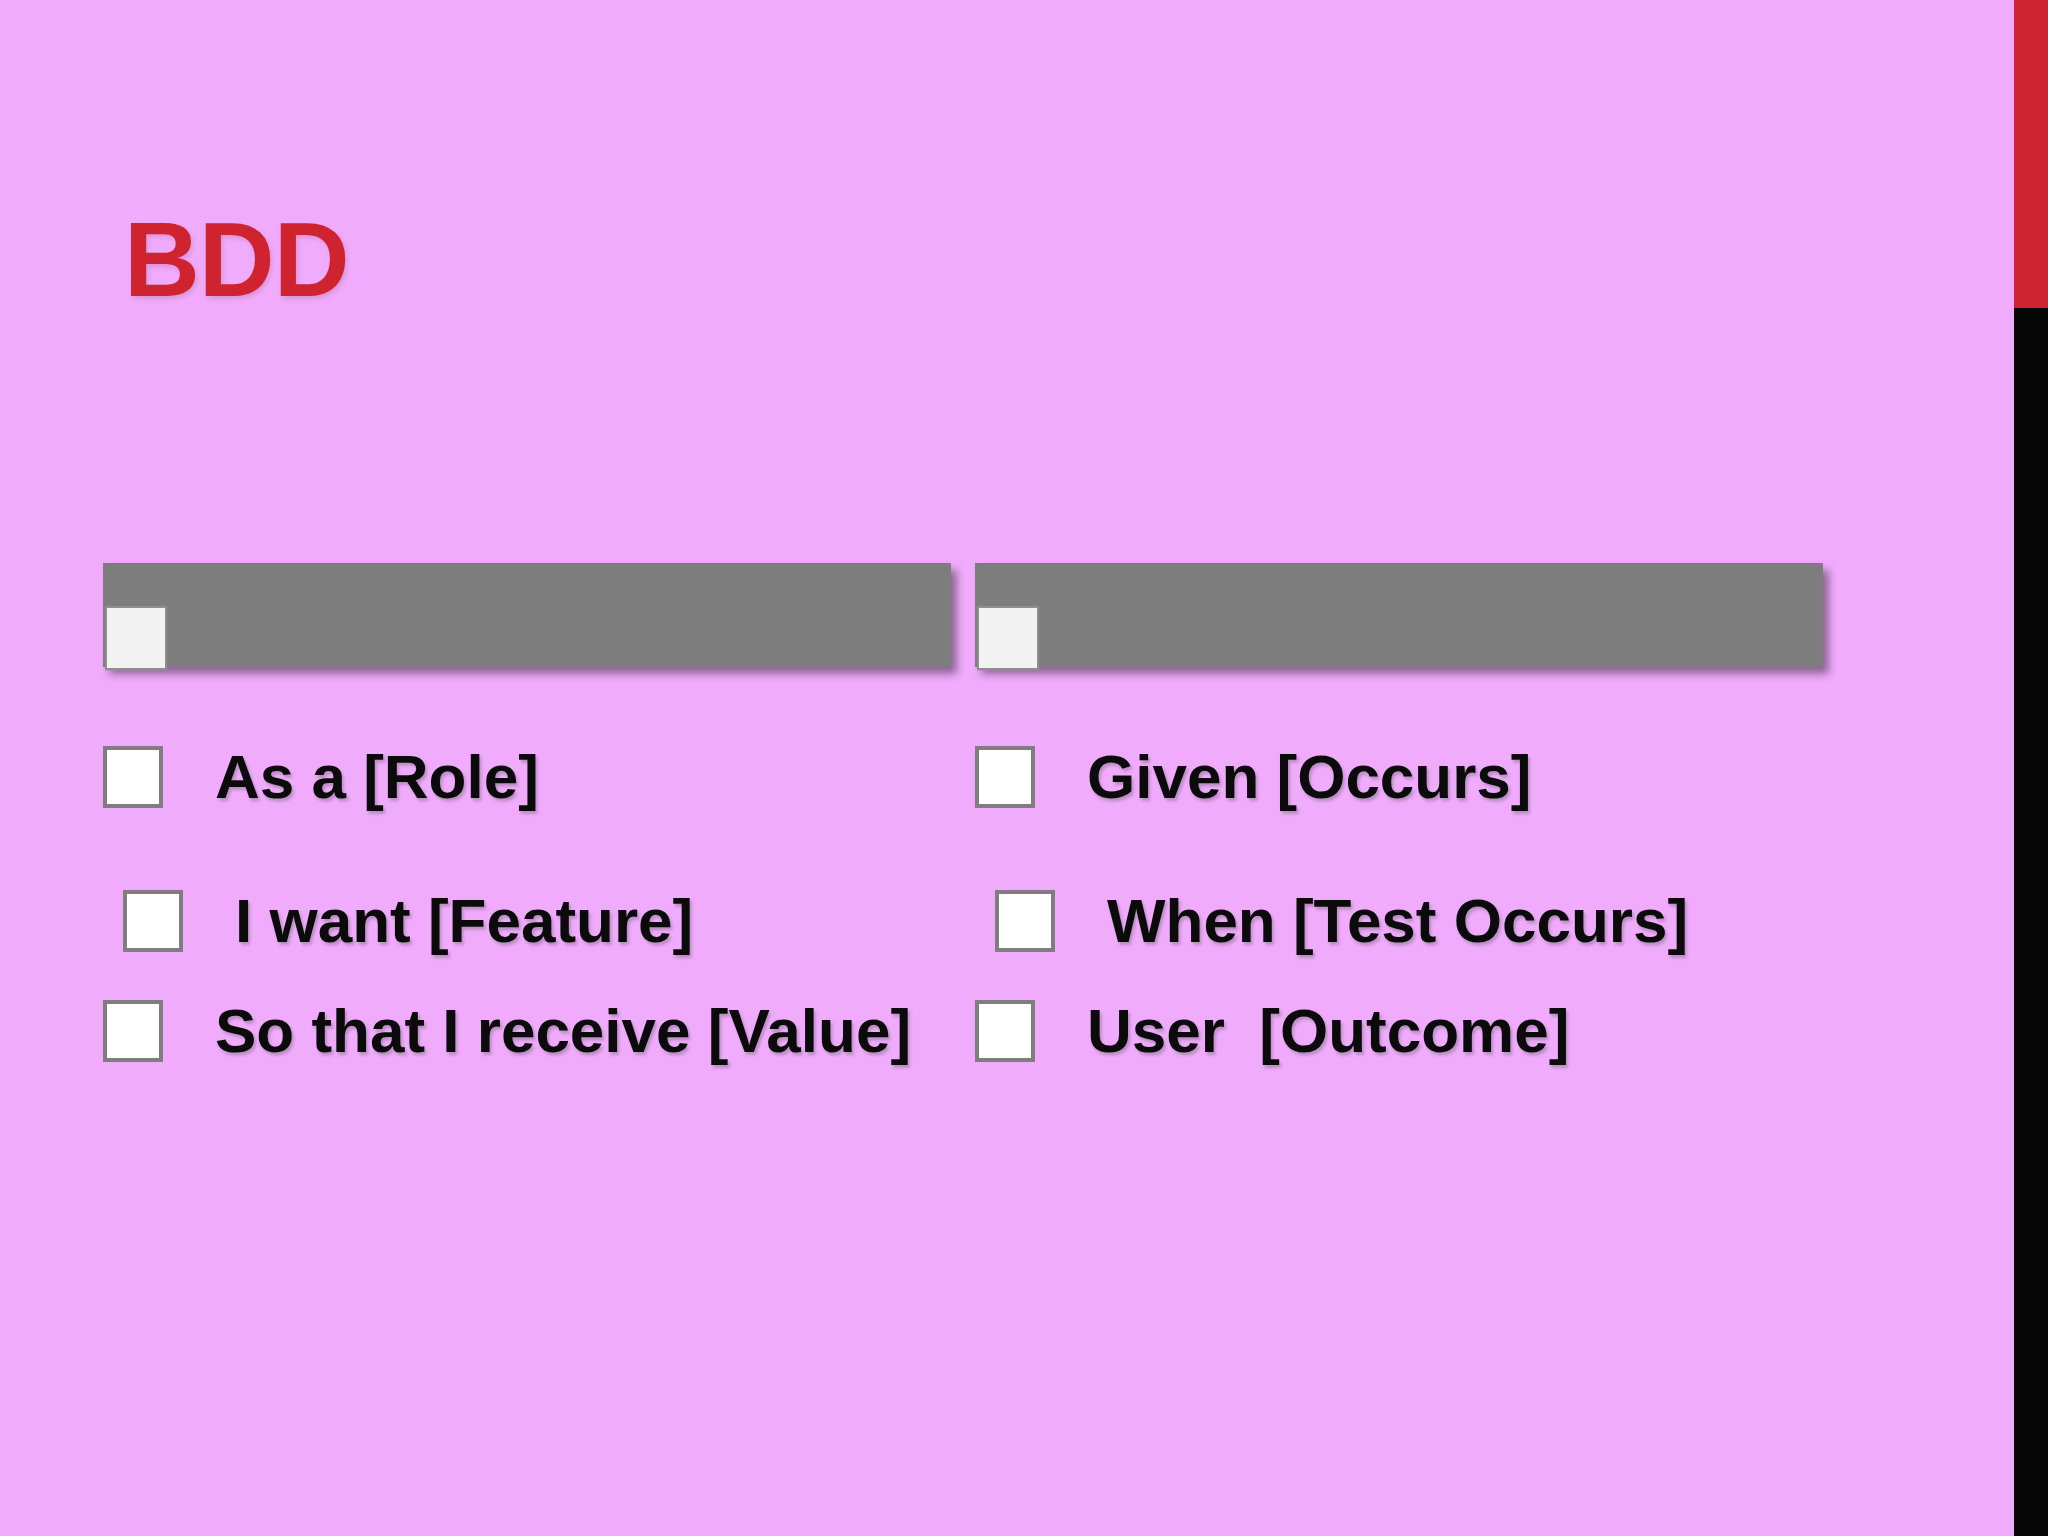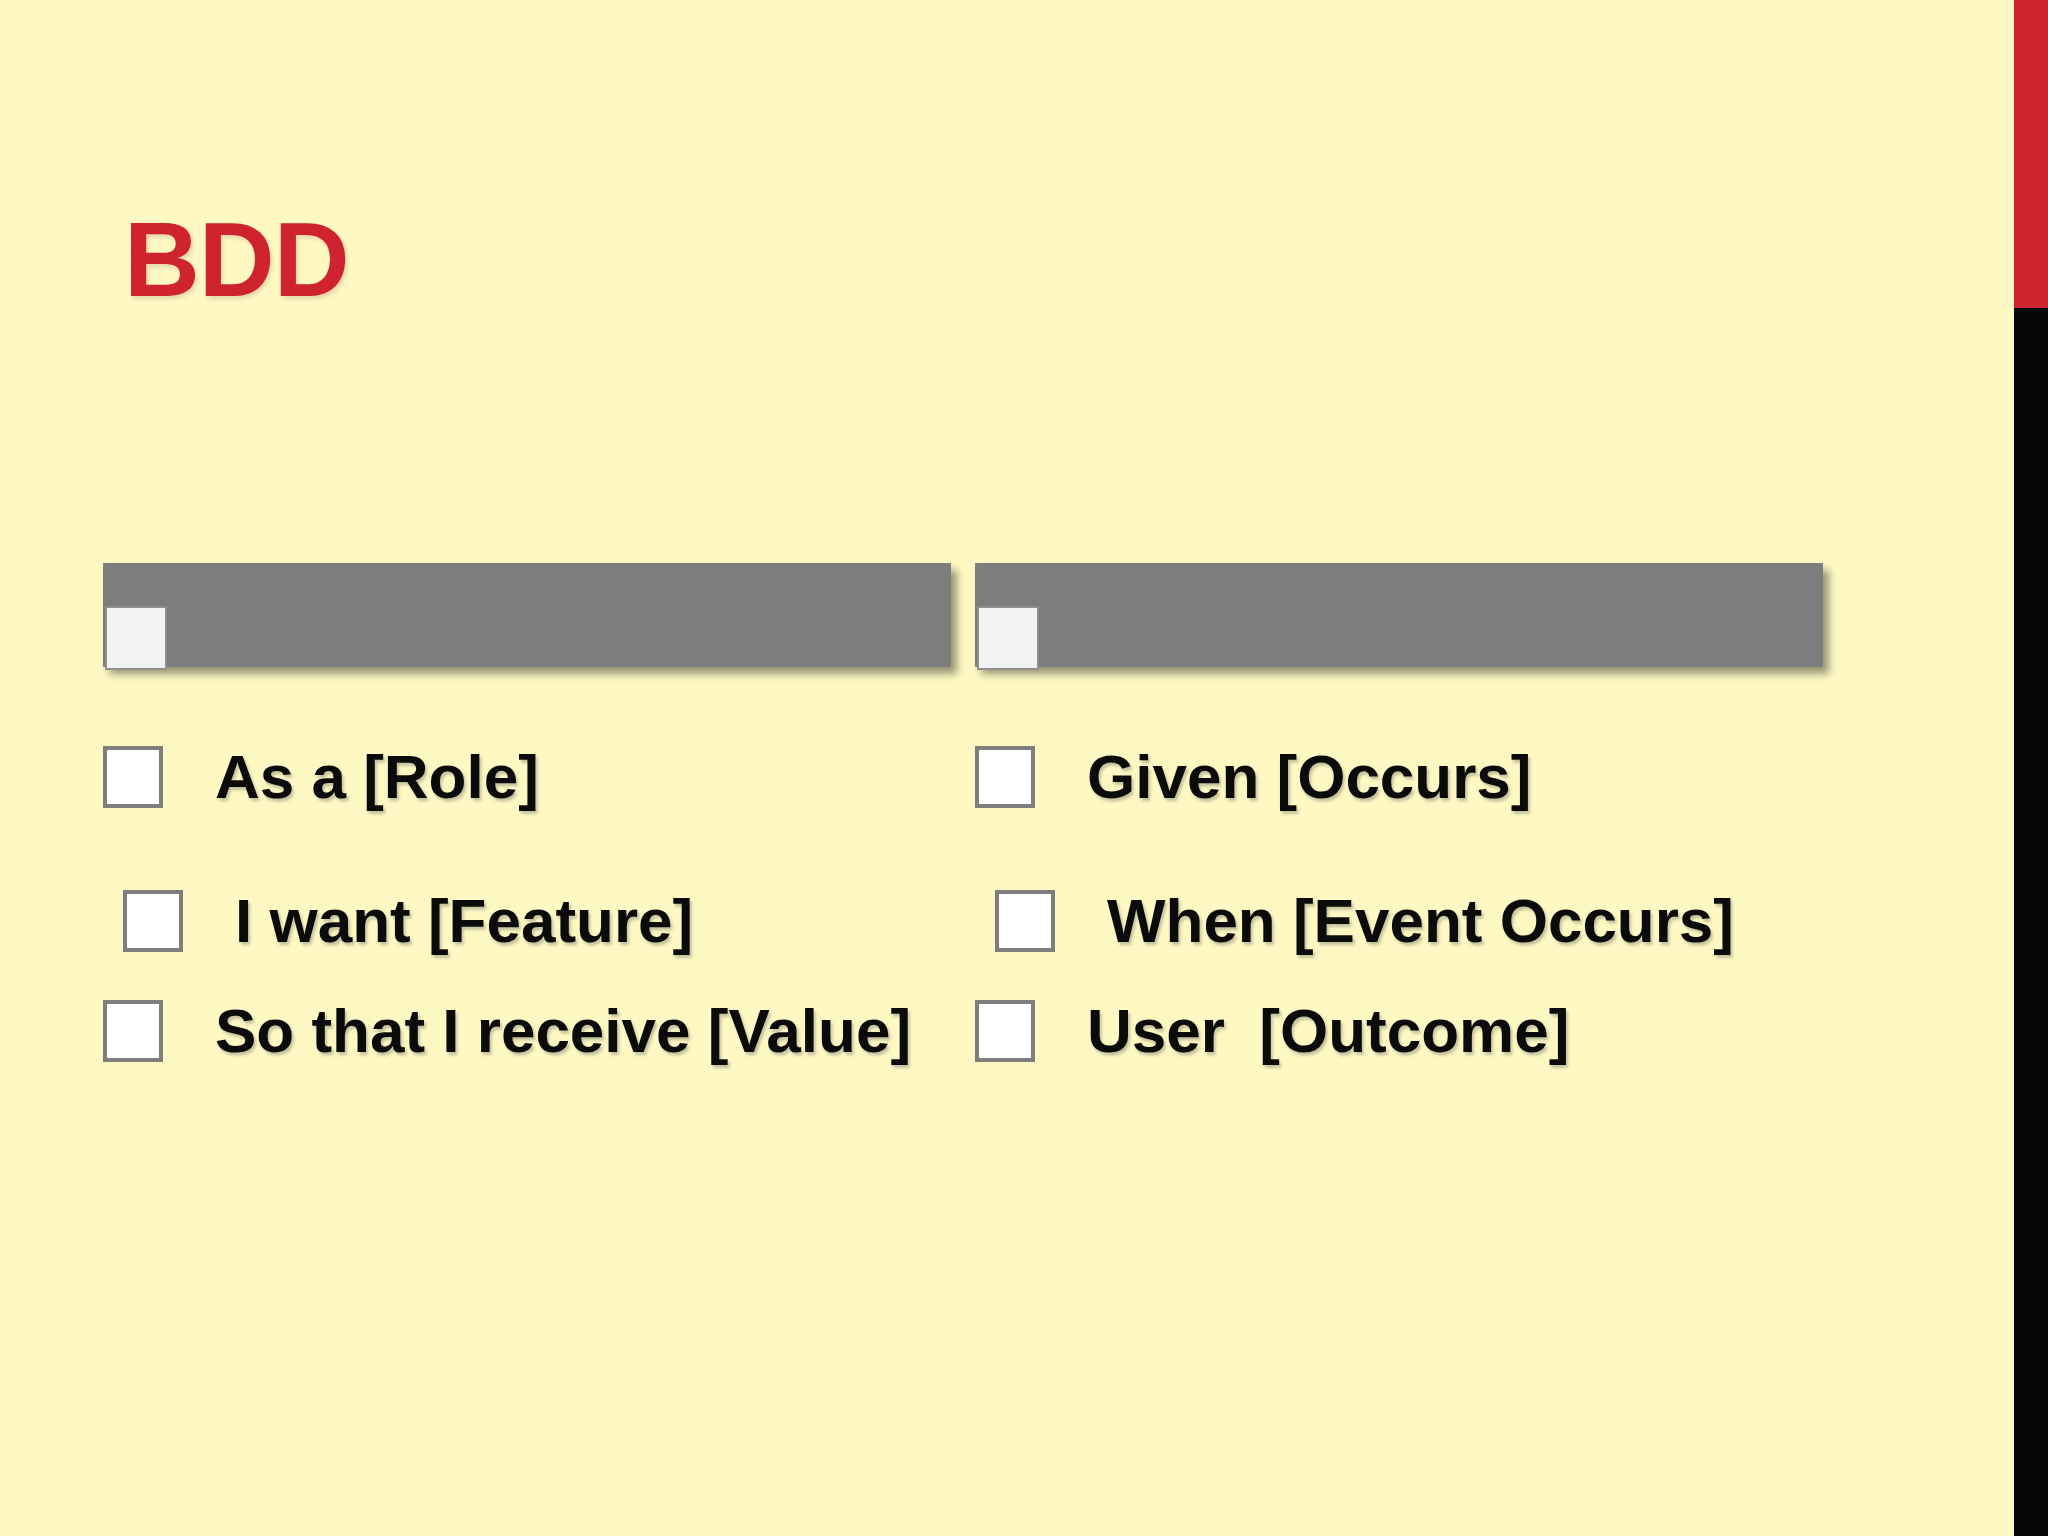--- a/index.html
+++ b/index.html
@@ -11,21 +11,21 @@
   }
   *{margin:0;padding:0;box-sizing:border-box;}
   html,body{width:2048px;height:1536px;}
   body{
     font-family:"Liberation Sans","DejaVu Sans",sans-serif;
     background:#ffffff;
   }
   .slide{
     position:relative;
     width:2048px;height:1536px;
-    background:#fef9c3;
+    background:#f0abfc;
     overflow:hidden;
   }
   
   .stripe{position:absolute;right:0;width:34px;}
   .stripe-red{top:0;height:308px;background:var(--accent-red);}
   .stripe-black{top:308px;height:1228px;background:var(--stripe-black);}
   
   .kicker{
     position:absolute;left:124px;top:207px;
     font-size:105px;font-weight:bold;line-height:1;
@@ -117,21 +117,21 @@
     <div class="bar">
       <span class="bar-tab"></span>
     </div>
     <ul class="rows">
       <li class="row row-1">
         <span class="checkbox"></span>
         <span class="label">Given [Occurs]</span>
       </li>
       <li class="row row-2">
         <span class="checkbox"></span>
-        <span class="label">When [Event Occurs]</span>
+        <span class="label">When [Test Occurs]</span>
       </li>
       <li class="row row-3">
         <span class="checkbox"></span>
         <span class="label">User  [Outcome]</span>
       </li>
     </ul>
   </section>
 
 </div>
 

